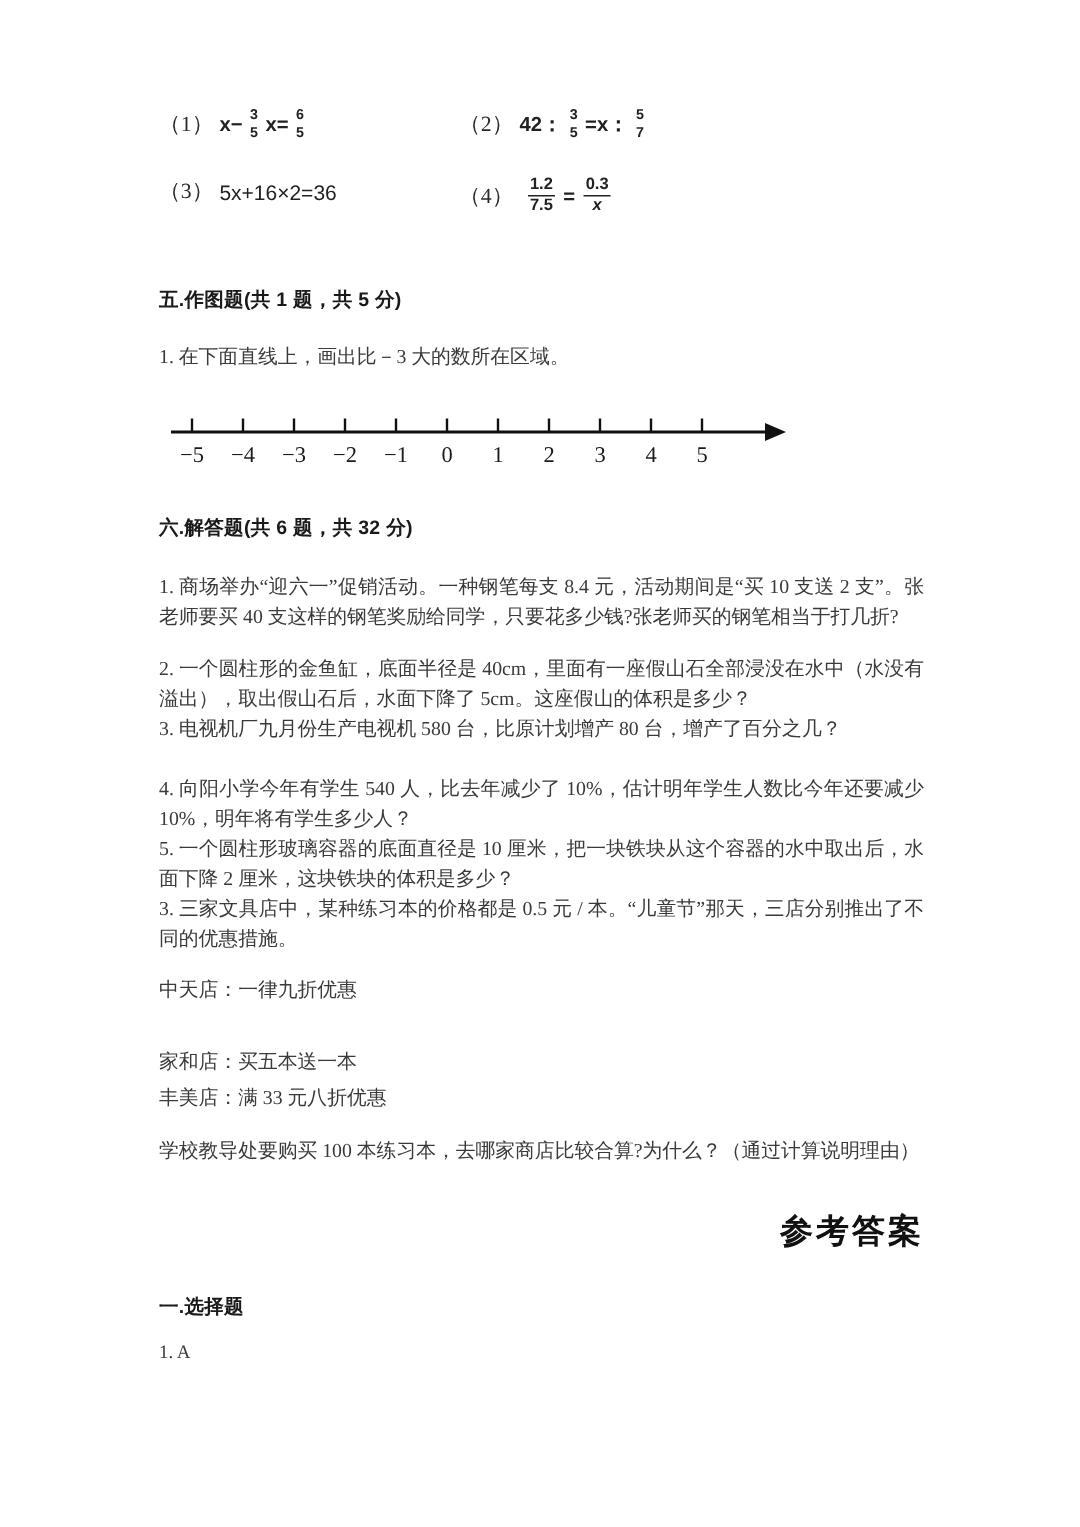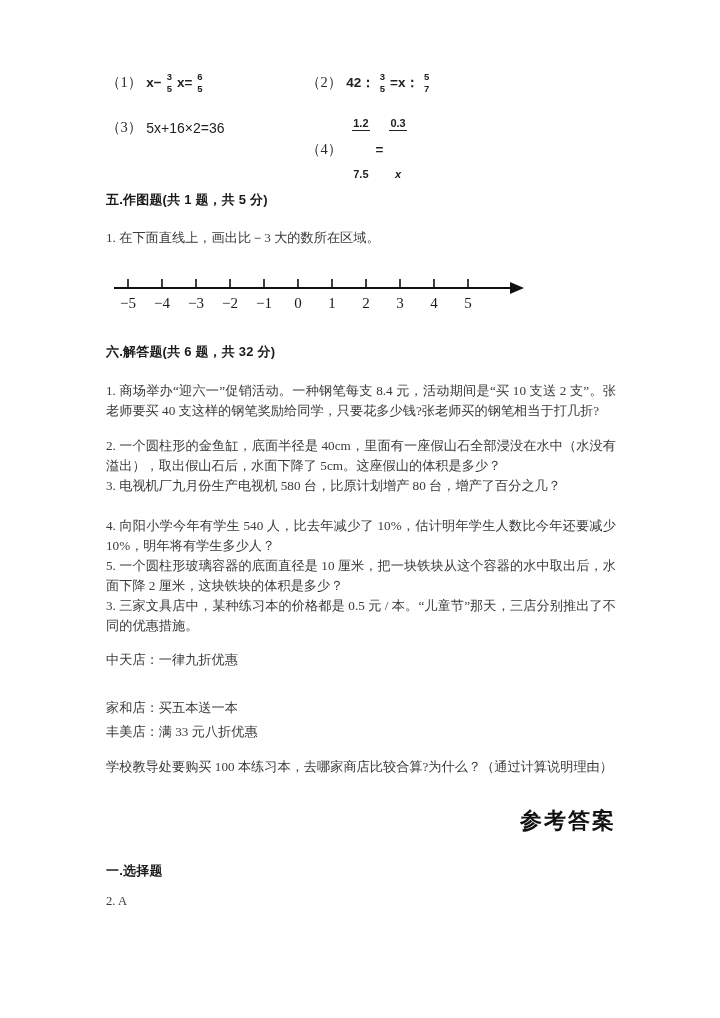--- a/index.html
+++ b/index.html
@@ -73,21 +73,20 @@
     line-height: 1;
     font-size: 9.5px;
     font-weight: bold;
   }
   .frac .num { padding: 0 1px 1px 1px; }
   .frac .den { padding: 1px 1px 0 1px; }
   .frac.ruled .num { border-bottom: 1.1px solid #222; }
   .frac.big {
     font-size: 11px;
     margin: 0 6px;
-    gap: 37px;
   }
   .frac.big .num { padding-bottom: 1px; }
   .frac.big .den { padding-top: 1px; }
   .it { font-style: italic; }
 
   
   .sec-head {
     position: absolute;
     left: 0;
     font-family: Liberation Sans, sans-serif;
@@ -268,17 +267,17 @@
 
     <div class="para" style="top:722px;">丰美店：满 33 元八折优惠</div>
 
     <div class="para" style="top:757px;">学校教导处要购买 100 本练习本，去哪家商店比较合算?为什么？（通过计算说明理由）</div>
 
     <div class="answers-title" style="top:806px;">参考答案</div>
 
     <div class="sec-head" style="top:862px;">一.选择题</div>
 
     <div class="ans-list" style="top:893px;">
-      <div>2. A</div>
+      <div>1. A</div>
     </div>
 
   </div>
 </div>
 
 </body></html>

